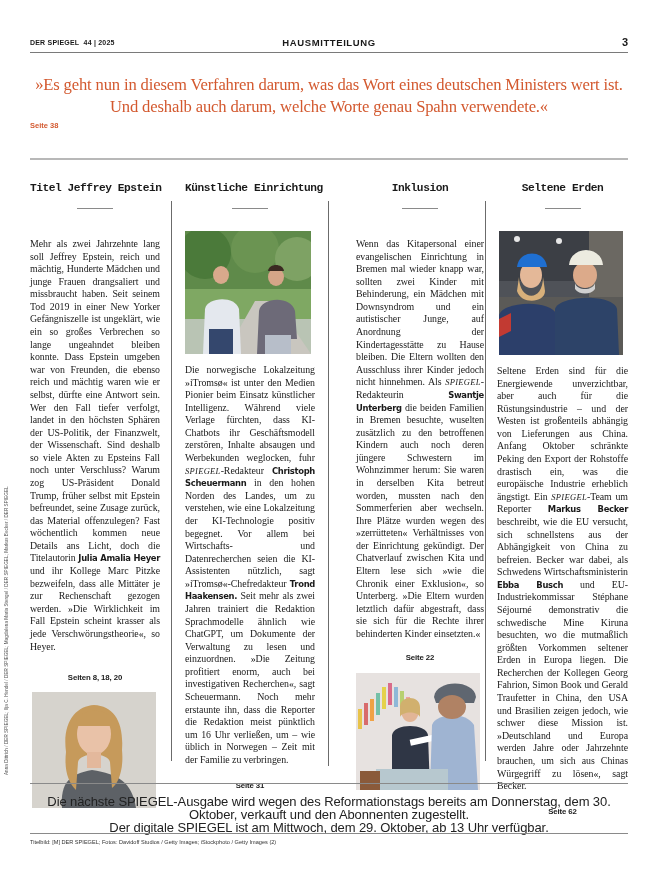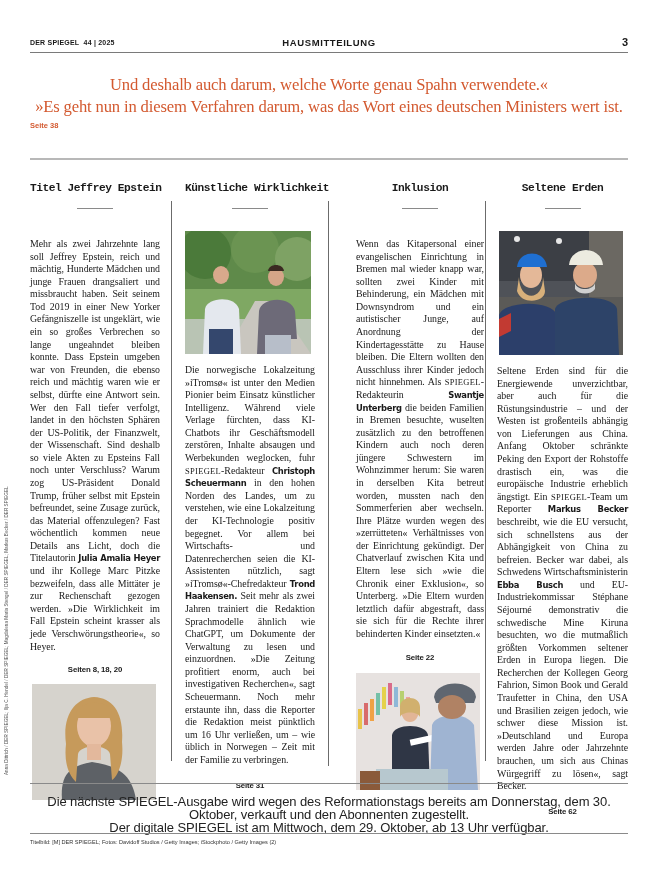--- a/index.html
+++ b/index.html
@@ -14,21 +14,21 @@
 
   .quote { position: absolute; left: 30px; top: 74px; width: 598px; text-align: center; color: #d3592f; font-family: "Liberation Serif", serif; font-size: 16.6px; line-height: 22px; letter-spacing: -0.15px; }
   .quote-ref { position: absolute; left: 30px; top: 121px; width: 598px; text-align: left; color: #d3592f; font-family: "Liberation Sans", sans-serif; font-weight: 700; font-size: 7.5px; }
   .rule-mid { position: absolute; left: 30px; top: 158px; width: 598px; height: 2px; background: #b8b8b8; }
 
   .col { position: absolute; top: 180px; }
   .col h2 { font-family: Liberation Mono, monospace; font-weight: 700; font-size: 11.2px; text-align: center; letter-spacing: -0.45px; height: 16px; line-height: 16px; white-space: nowrap; }
   .col .head-rule { width: 36px; height: 1px; background: #8a8a8a; margin: 12px auto 0 auto; }
   .col p { font-family: "Liberation Serif", serif; font-size: 9.9px; line-height: 12.58px; text-align: justify; hyphens: manual; letter-spacing: -0.05px; }
   .col p b { font-family: "DejaVu Sans", sans-serif; font-weight: 700; font-size: 8.4px; letter-spacing: -0.3px; }
-  .col p .smallcaps { font-size: 8.5px; letter-spacing: 0.3px; }
+  .col p .smallcaps { font-size: 8.5px; letter-spacing: 0.3px; font-style: italic; }
   .col .ref { font-family: "Liberation Sans", sans-serif; font-weight: 700; font-size: 7.8px; text-align: center; letter-spacing: -0.1px; }
 
   .vline { position: absolute; width: 1px; background: #6b6b6b; top: 201px; }
 
   .photo { position: relative; overflow: hidden; }
   .photo svg { display: block; width: 100%; height: 100%; }
 
   .credit-vertical { position: absolute; left: 4px; top: 775px; transform-origin: 0 0; transform: rotate(-90deg); white-space: nowrap; font-family: "Liberation Sans", sans-serif; font-size: 4.6px; color: #555; letter-spacing: 0.05px; }
 
   .rule-bot1 { position: absolute; left: 30px; top: 783px; width: 598px; height: 1px; background: #8a8a8a; }
@@ -40,47 +40,47 @@
 <body>
 
 <div class="masthead">
   <div class="issue"><span>DER SPIEGEL</span>&nbsp; <span>44 | 2025</span></div>
   <div class="section">HAUSMITTEILUNG</div>
   <div class="pageno">3</div>
 </div>
 <div class="rule-top"></div>
 
 <div class="quote">
+  <div>»Es geht nun in diesem Verfahren darum, was das Wort eines deutschen Ministers wert ist.</div>
   <div>Und deshalb auch darum, welche Worte genau Spahn verwendete.«</div>
-  <div>»Es geht nun in diesem Verfahren darum, was das Wort eines deutschen Ministers wert ist.</div>
 </div>
 <div class="quote-ref">Seite 38</div>
 <div class="rule-mid"></div>
 
 <div class="col" style="left:30px; width:130px;">
   <h2>Titel Jeffrey Epstein</h2>
   <div class="head-rule"></div>
   <p style="margin-top:29px;">Mehr als zwei Jahrzehnte lang soll Jeffrey Epstein, reich und mächtig, Hunderte Mädchen und junge Frauen drangsaliert und missbraucht haben. Seit seinem Tod 2019 in einer New Yorker Gefängniszelle ist ungeklärt, wie ein so großes Verbrechen so lange ungeahndet bleiben konnte. Dass Epstein umgeben war von Freunden, die ebenso reich und mächtig waren wie er selbst, dürfte eine Antwort sein. Wer den Fall tiefer verfolgt, landet in den höchsten Sphären der US-Politik, der Finanzwelt, der Wissenschaft. Sind deshalb so viele Akten zu Epsteins Fall noch unter Verschluss? Warum zog US-Präsident Donald Trump, früher selbst mit Epstein befreundet, seine Zusage zurück, das Material offenzulegen? Fast wöchentlich kommen neue Details ans Licht, doch die Titelautorin <b>Julia Amalia Heyer</b> und ihr Kollege Marc Pitzke bezweifeln, dass alle Mittäter je zur Rechenschaft gezogen werden. »Die Wirklichkeit im Fall Epstein scheint krasser als jede Verschwörungstheorie«, so Heyer.</p>
-  <div class="ref" style="margin-top:12px;">Seiten 8, 18, 20</div>
+  <div class="ref" style="margin-top:20px;">Seiten 8, 18, 20</div>
   <div class="photo" style="width:124px; height:116px; margin:10px 0 0 2px;">
     <svg viewBox="0 0 124 116" preserveAspectRatio="none">
       <rect width="124" height="116" fill="#d6d3cd"></rect>
       <path d="M30 116 C28 90 38 82 60 78 C86 82 100 90 104 116 Z" fill="#5d6166"></path>
       <path d="M34 60 C30 30 44 14 62 13 C82 14 92 30 90 58 C92 78 86 92 80 96 L78 70 C76 60 48 60 46 70 L44 98 C36 90 32 78 34 60 Z" fill="#c69a5b"></path>
       <ellipse cx="62" cy="42" rx="17" ry="21" fill="#e9c2a8"></ellipse>
       <path d="M44 30 C46 16 78 14 80 30 L80 34 L44 34 Z" fill="#c69a5b"></path>
       <rect x="55" y="60" width="14" height="16" fill="#e3b89c"></rect>
     </svg>
   </div>
 </div>
 
 <div class="vline" style="left:171px; height:560px;"></div>
 
 <div class="col" style="left:185px; width:130px;">
-  <h2>Künstliche Wirklichkeit</h2>
+  <h2>Künstliche Einrichtung</h2>
   <div class="head-rule"></div>
   <div class="photo" style="width:126px; height:123px; margin:22px 0 0 0;">
     <svg viewBox="0 0 126 123" preserveAspectRatio="none">
       <rect width="126" height="123" fill="#b9c4b4"></rect>
       <rect width="126" height="60" fill="#5f8a4a"></rect>
       <circle cx="20" cy="22" r="26" fill="#4b7a3a"></circle>
       <circle cx="70" cy="18" r="24" fill="#6b9452"></circle>
       <circle cx="112" cy="28" r="22" fill="#7ea264"></circle>
       <rect x="0" y="58" width="126" height="30" fill="#7fa863"></rect>
       <path d="M40 123 L70 70 L90 70 L126 123 Z" fill="#c9c6bf"></path>

